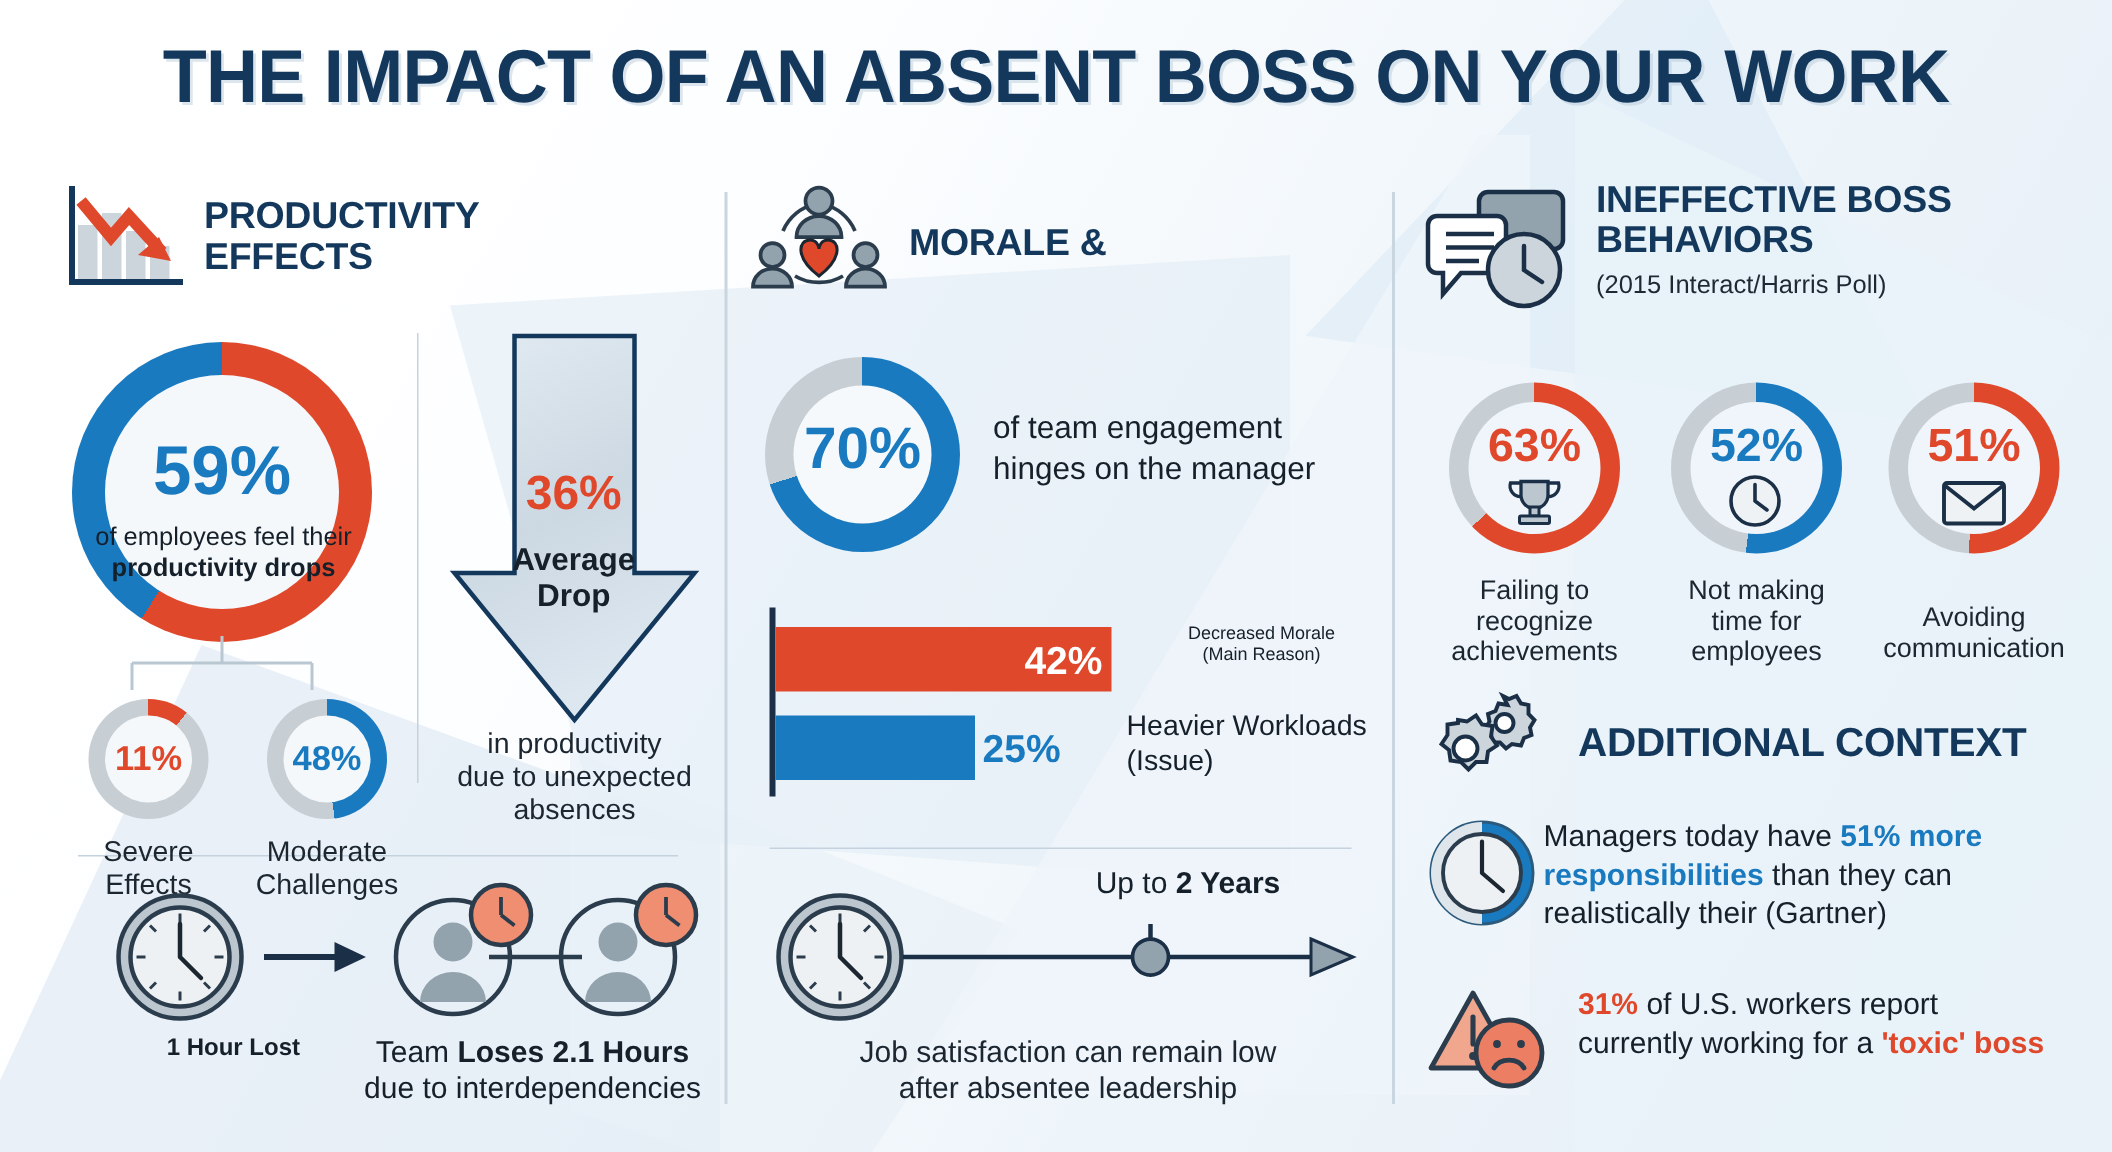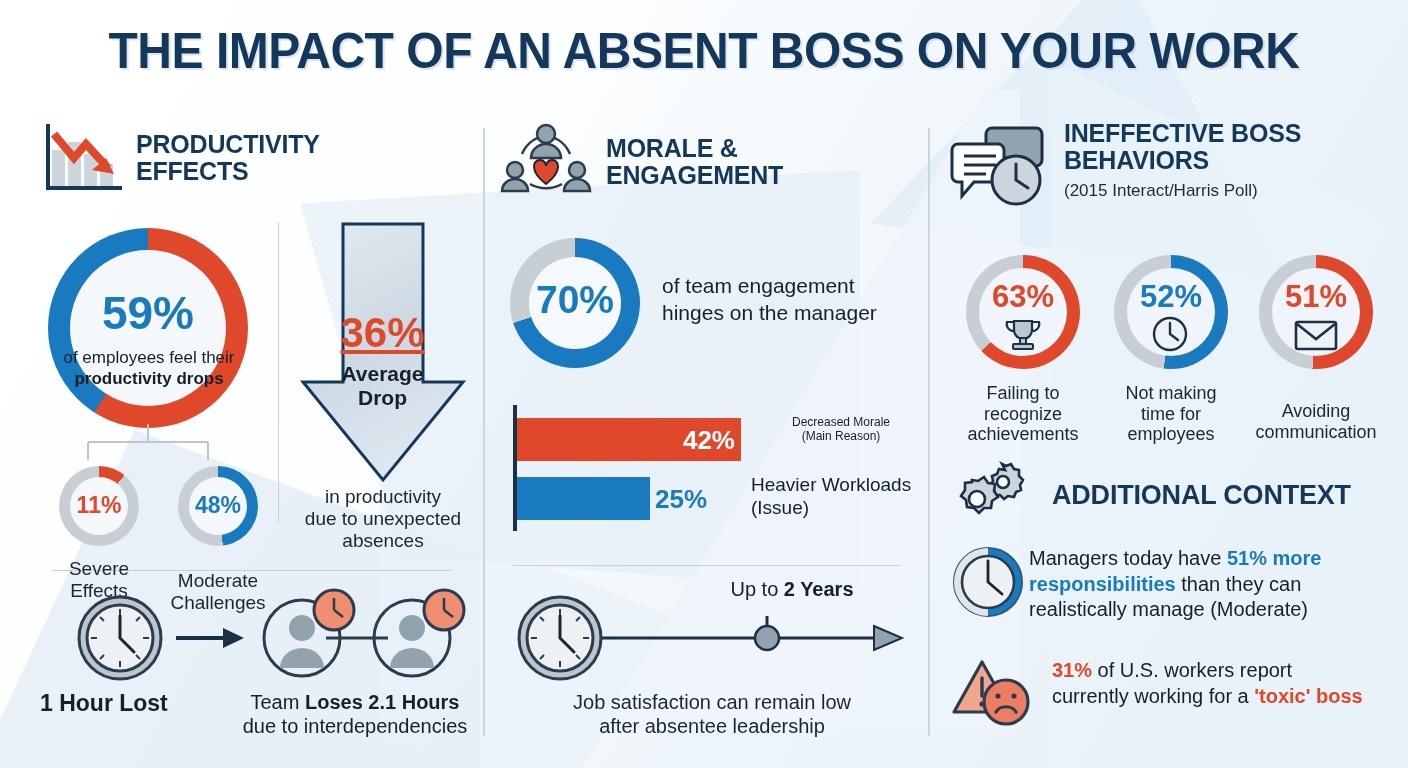--- a/index.html
+++ b/index.html
@@ -145,40 +145,40 @@
           <span>Effects</span>
         </div>
       </div>
 
       <div style="position:absolute; left:138px; top:238px; width:100px;">
         <div class="donut" style="width:80px; height:80px; margin:0 auto;
                     background: conic-gradient(#1a7ac0 0% 48%, #c7ced4 48% 100%);">
           <div class="hole" style="inset:11px; background:#f4f8fb;"></div>
         </div>
         <div class="dlabel blue" style="position:absolute; top:28px; left:0; width:100px; text-align:center; font-size:23px;">48%</div>
-        <div class="caption" style="margin-top:24px;">
+        <div class="caption" style="margin-top:12px;">
           <span>Moderate</span><br>
           <span>Challenges</span>
         </div>
       </div>
 
       <div style="position:absolute; left:248px; top:-6px; width:1px; height:300px; background:#c3d2de;"></div>
 
       <div style="position:absolute; left:265px; top:-4px; width:175px;">
         <svg width="175" height="280" style="position:absolute; top:0; left:0;">
           <defs>
             <linearGradient id="arrGrad" x1="0" y1="0" x2="0.3" y2="1">
               <stop offset="0%" stop-color="#e2ebf2"></stop>
               <stop offset="55%" stop-color="#ccd8e2"></stop>
               <stop offset="100%" stop-color="#dce7f0"></stop>
             </linearGradient>
           </defs>
           <path d="M48 0 L128 0 L128 158 L168 158 L88 256 L8 158 L48 158 Z" fill="url(#arrGrad)" stroke="#13385c" stroke-width="3" stroke-linejoin="miter"></path>
         </svg>
-        <div class="dlabel red" style="position:absolute; top:88px; left:0; width:175px; text-align:center; font-size:42px;text-decoration:underline;">36%</div>
+        <div class="dlabel red" style="position:absolute; top:88px; left:0; width:175px; text-align:center; font-size:32px;">36%</div>
         <div class="bold" style="position:absolute; top:138px; left:0; width:175px; text-align:center; font-size:21px; color:#15202a; line-height:1.12;">
           <span>Average</span><br>
           <span>Drop</span>
         </div>
         <div class="caption" style="position:absolute; top:262px; left:-12px; width:200px;">
           <span>in productivity</span><br>
           <span>due to unexpected</span><br>
           <span>absences</span>
         </div>
       </div>
@@ -215,21 +215,21 @@
           <path d="M250 82 a22 20 0 0 1 44 0 Z" fill="#93a3ae"></path>
           <circle cx="304" cy="24" r="20" fill="#ef8e71" stroke="#2b3c4d" stroke-width="3"></circle>
           <path d="M304 24 L304 12 M304 24 L313 31" stroke="#2b3c4d" stroke-width="2.5" fill="none"></path>
           <circle cx="382" cy="52" r="38" fill="none" stroke="#2b3c4d" stroke-width="3"></circle>
           <circle cx="382" cy="42" r="13" fill="#93a3ae"></circle>
           <path d="M360 82 a22 20 0 0 1 44 0 Z" fill="#93a3ae"></path>
           <circle cx="414" cy="24" r="20" fill="#ef8e71" stroke="#2b3c4d" stroke-width="3"></circle>
           <path d="M414 24 L414 12 M414 24 L423 31" stroke="#2b3c4d" stroke-width="2.5" fill="none"></path>
         </g>
       </svg>
-      <div class="bold" style="position:absolute; top:104px; left:10px; width:160px; text-align:left; font-size:23px; color:#15202a;">1 Hour Lost</div>
+      <div class="bold" style="position:absolute; top:104px; left:10px; width:160px; text-align:right; font-size:16px; color:#15202a;">1 Hour Lost</div>
       <div style="position:absolute; top:104px; left:200px; width:250px; text-align:center; font-size:20px; color:#15202a; line-height:1.2;">
         <span>Team </span><span class="bold">Loses 2.1 Hours</span><br>
         <span>due to interdependencies</span>
       </div>
     </div>
   </div>
 
   <div class="col" id="col2">
 
     <div class="sechead">
@@ -242,21 +242,20 @@
           <path d="M31 38 a15 14 0 0 1 30 0 Z" fill="#93a3ae" stroke="#2b3c4d" stroke-width="2.5"></path>
           <circle cx="15" cy="50" r="8" fill="#93a3ae" stroke="#2b3c4d" stroke-width="2.5"></circle>
           <path d="M2 71 a13 12 0 0 1 26 0 Z" fill="#93a3ae" stroke="#2b3c4d" stroke-width="2.5"></path>
           <circle cx="77" cy="50" r="8" fill="#93a3ae" stroke="#2b3c4d" stroke-width="2.5"></circle>
           <path d="M64 71 a13 12 0 0 1 26 0 Z" fill="#93a3ae" stroke="#2b3c4d" stroke-width="2.5"></path>
           <path d="M46 64 C30 52 32 40 40 40 C45 40 46 45 46 46 C46 45 47 40 52 40 C60 40 62 52 46 64 Z" fill="#e0482b" stroke="#1b2630" stroke-width="2"></path>
         </svg>
       </span>
       <span class="htxt">
         <span>MORALE &amp;</span><br>
-        <span>ENGAGEMENT</span>
       </span>
     </div>
 
     <div style="position:absolute; top:118px; left:10px; width:400px;">
       <div class="donut" style="position:absolute; left:0; top:0; width:130px; height:130px;
                   background: conic-gradient(#1a7ac0 0% 70%, #c7ced4 70% 100%);">
         <div class="hole" style="inset:19px; background:#f6f9fb;"></div>
       </div>
       <div class="dlabel blue" style="position:absolute; left:0; top:42px; width:130px; text-align:center; font-size:39px;">70%</div>
       <div style="position:absolute; left:152px; top:34px; width:250px; font-size:21px; color:#15202a; line-height:1.3;">
@@ -417,21 +416,21 @@
         <svg width="76" height="76" style="flex:none;">
           <circle cx="38" cy="38" r="34" fill="#1a7ac0"></circle>
           <circle cx="38" cy="38" r="34" fill="none" stroke="#2b5a7d" stroke-width="2"></circle>
           <path d="M38 4 A34 34 0 0 0 38 72 L38 38 Z" fill="#dfe6eb"></path>
           <circle cx="38" cy="38" r="26" fill="#eef1f3" stroke="#2b3c4d" stroke-width="2.6"></circle>
           <path d="M38 38 L38 17 M38 38 L52 50" stroke="#1b2630" stroke-width="2.8" fill="none" stroke-linecap="round"></path>
         </svg>
         <div style="font-size:20px; line-height:1.28; color:#15202a; padding-top:2px;">
           <span>Managers today have </span><span class="bold blue">51% more</span><br>
           <span class="bold blue">responsibilities</span><span> than they can</span><br>
-          <span>realistically manage (Moderate)</span>
+          <span>realistically their (Gartner)</span>
         </div>
       </div>
 
       <div style="position:absolute; top:194px; left:0; width:440px; display:flex; gap:18px; align-items:flex-start;">
         <svg width="84" height="74" style="flex:none;">
           <path d="M32 8 L60 58 L4 58 Z" fill="#f0a78d" stroke="#2b3c4d" stroke-width="3.2" stroke-linejoin="round"></path>
           <line x1="32" y1="24" x2="32" y2="42" stroke="#2b3c4d" stroke-width="3.4" stroke-linecap="round"></line>
           <circle cx="32" cy="50" r="2.6" fill="#2b3c4d"></circle>
           <circle cx="56" cy="48" r="22" fill="#ec7f63" stroke="#2b3c4d" stroke-width="3.2"></circle>
           <circle cx="48" cy="42" r="2.6" fill="#2b3c4d"></circle>

